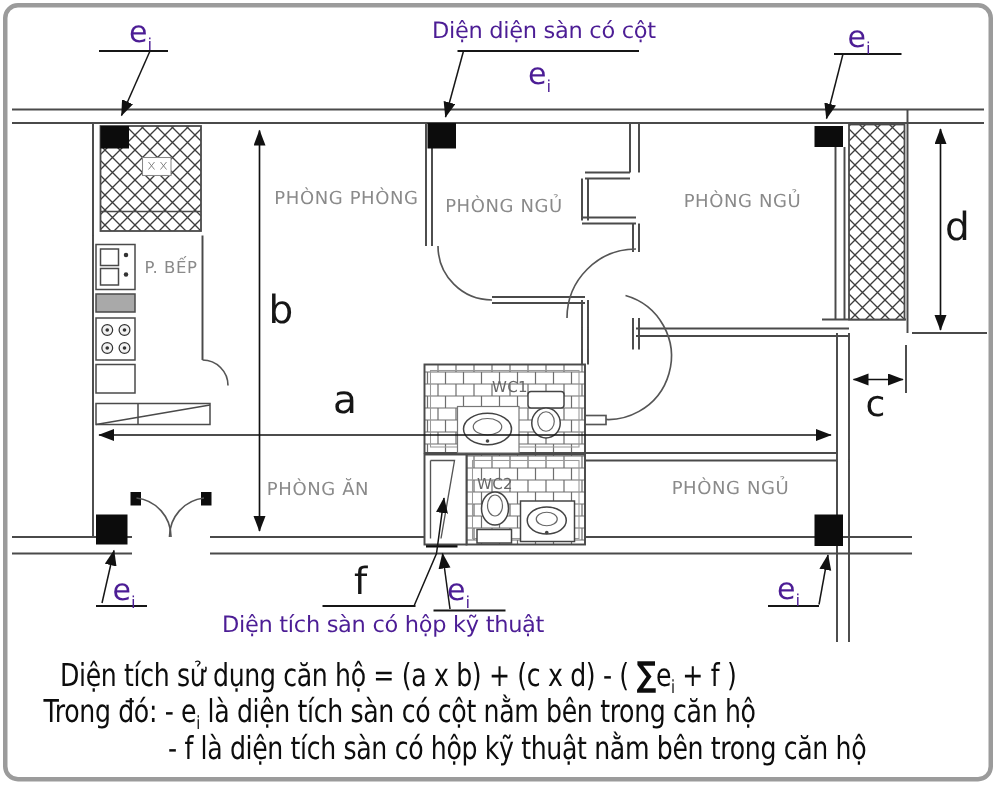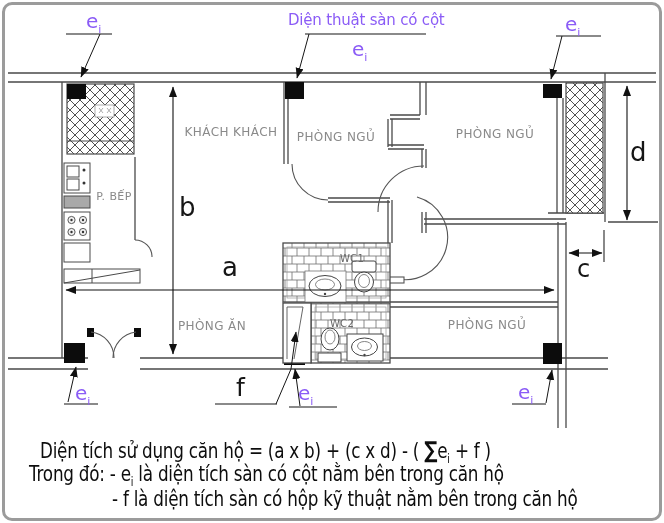--- a/index.html
+++ b/index.html
@@ -1,29 +1,29 @@
 <!DOCTYPE html>
 <html><head>
 <meta charset="utf-8">
 <style>
   html,body{margin:0;padding:0;background:#ffffff;}
   .canvas{position:relative;width:664px;height:523px;background:#ffffff;
           font-family:"DejaVu Sans",sans-serif;overflow:hidden;}
   .frame{position:absolute;inset:2px;border:3px solid #9b9b9b;border-radius:10px;pointer-events:none;}
   svg.plan{position:absolute;left:0;top:0;}
-  .lbl{position:absolute;white-space:nowrap;color:#8b5cf6;}
+  .lbl{position:absolute;white-space:nowrap;color:#4c1d95;}
   .callout{font-size:15px;letter-spacing:-0.2px;}
   .eL{font-size:20px;}
   .eL sub{font-size:11px;}
   .fL{font-size:25px;color:#161616;}
   .dim{font-size:26px;color:#161616;}
   .dimc{font-size:24px;color:#161616;}
   .room{position:absolute;transform:translateX(-50%);font-size:12px;letter-spacing:.4px;
         color:#8a8a8a;white-space:nowrap;}
-  .wc{font-size:10px;color:#666666;letter-spacing:.3px;padding-left:24px;}
+  .wc{font-size:10px;color:#666666;letter-spacing:.3px;}
   .formula{position:absolute;font-size:21px;letter-spacing:-0.3px;color:#0d0d0d;
            white-space:nowrap;transform:scaleX(.8);transform-origin:left top;}
   .formula sub{font-size:12px;}
   .sigma{font-weight:700;font-size:23px;}
 </style>
 </head>
 <body>
 
 <div class="canvas">
 
@@ -154,40 +154,41 @@
       <path d="M562 36 L551 79" marker-end="url(#arr)"></path>
       <path d="M68 402 L76 367" marker-end="url(#arr)"></path>
       <path d="M276 404 L291 369 L296 332" marker-end="url(#arr)"></path>
       <path d="M300 406 L295 369" marker-end="url(#arr)"></path>
       <path d="M546 403 L552 370" marker-end="url(#arr)"></path>
       <path stroke-width="1.2" d="M66 34 L112 34 M305 34 L426 34 M556 36 L601 36
                M64 404 L98 404 M215 404 L277 404 M289 407 L337 407 M512 404 L546 404"></path>
     </g>
   </svg>
 
-  <span class="lbl callout" style="left:288px;top:11px">Diện thuật sàn có cột</span>
+  <span class="lbl callout" style="left:288px;top:11px">Diện diện sàn có cột</span>
+  <span class="lbl callout" style="left:148px;top:407px">Diện tích sàn có hộp kỹ thuật</span>
 
   <span class="lbl eL" style="left:86px;top:9px"><span>e</span><sub>i</sub></span>
   <span class="lbl eL" style="left:352px;top:37px"><span>e</span><sub>i</sub></span>
   <span class="lbl eL" style="left:565px;top:12px"><span>e</span><sub>i</sub></span>
   <span class="lbl eL" style="left:75px;top:381px"><span>e</span><sub>i</sub></span>
   <span class="lbl eL" style="left:298px;top:381px"><span>e</span><sub>i</sub></span>
   <span class="lbl eL" style="left:518px;top:380px"><span>e</span><sub>i</sub></span>
   <span class="lbl fL" style="left:236px;top:373px">f</span>
 
   <span class="lbl dim" style="left:222px;top:252px">a</span>
   <span class="lbl dim" style="left:179px;top:192px">b</span>
   <span class="lbl dimc" style="left:577px;top:255px">c</span>
   <span class="lbl dim" style="left:630px;top:137px">d</span>
 
-  <span class="room" style="left:231px;top:125px">KHÁCH KHÁCH</span>
+  <span class="room" style="left:231px;top:125px">PHÒNG PHÒNG</span>
   <span class="room" style="left:336px;top:130px">PHÒNG NGỦ</span>
   <span class="room" style="left:495px;top:127px">PHÒNG NGỦ</span>
   <span class="room" style="left:487px;top:318px">PHÒNG NGỦ</span>
-  <span class="room" style="left:114px;top:190px;font-size:11px">P. BẾP</span>
+  <span class="room" style="left:114px;top:172px;font-size:11px">P. BẾP</span>
   <span class="room" style="left:212px;top:319px">PHÒNG ĂN</span>
   <span class="room wc" style="left:340px;top:253px">WC1</span>
   <span class="room wc" style="left:330px;top:318px">WC2</span>
 
   <div class="formula" style="left:40px;top:437px">
     <span>Diện tích sử dụng căn hộ = (a x b) + (c x d) - ( </span><span class="sigma">∑</span><span>e</span><sub>i</sub><span> + f )</span>
   </div>
   <div class="formula" style="left:29px;top:462px">
     <span>Trong đó: - e</span><sub>i</sub><span> là diện tích sàn có cột nằm bên trong căn hộ</span>
   </div>

